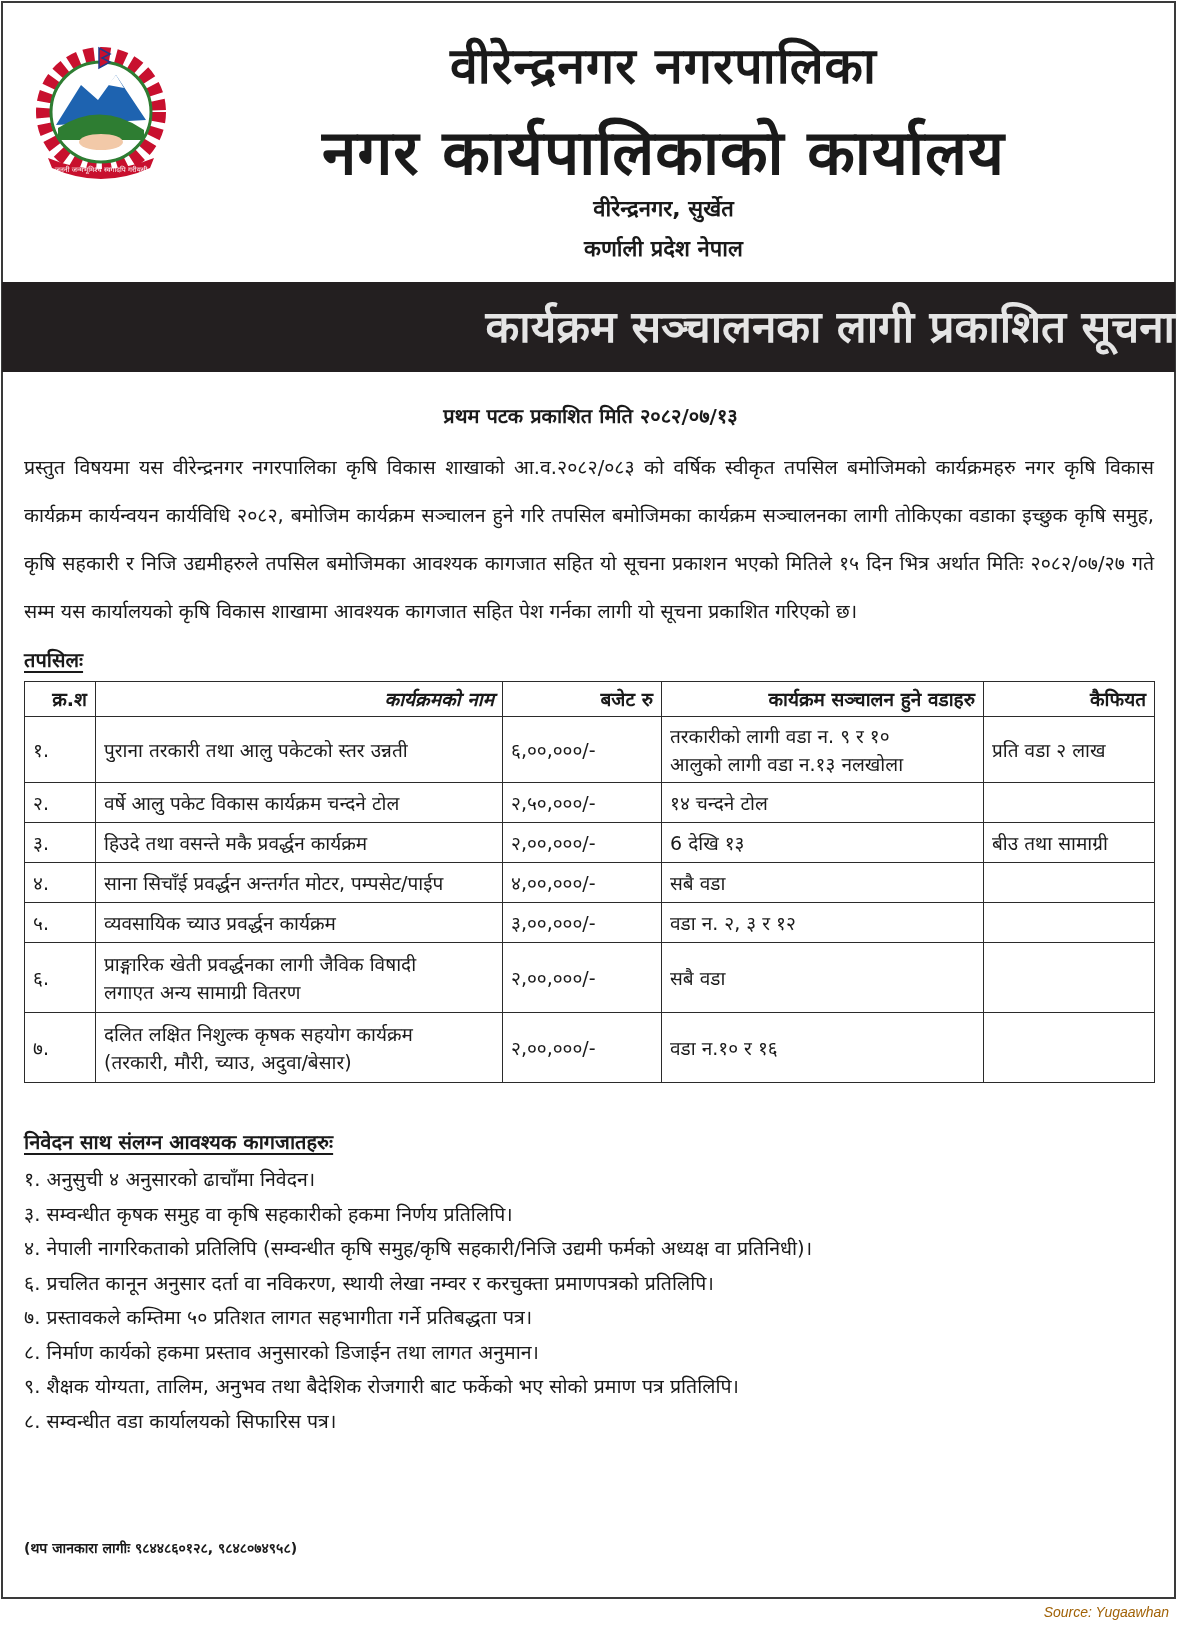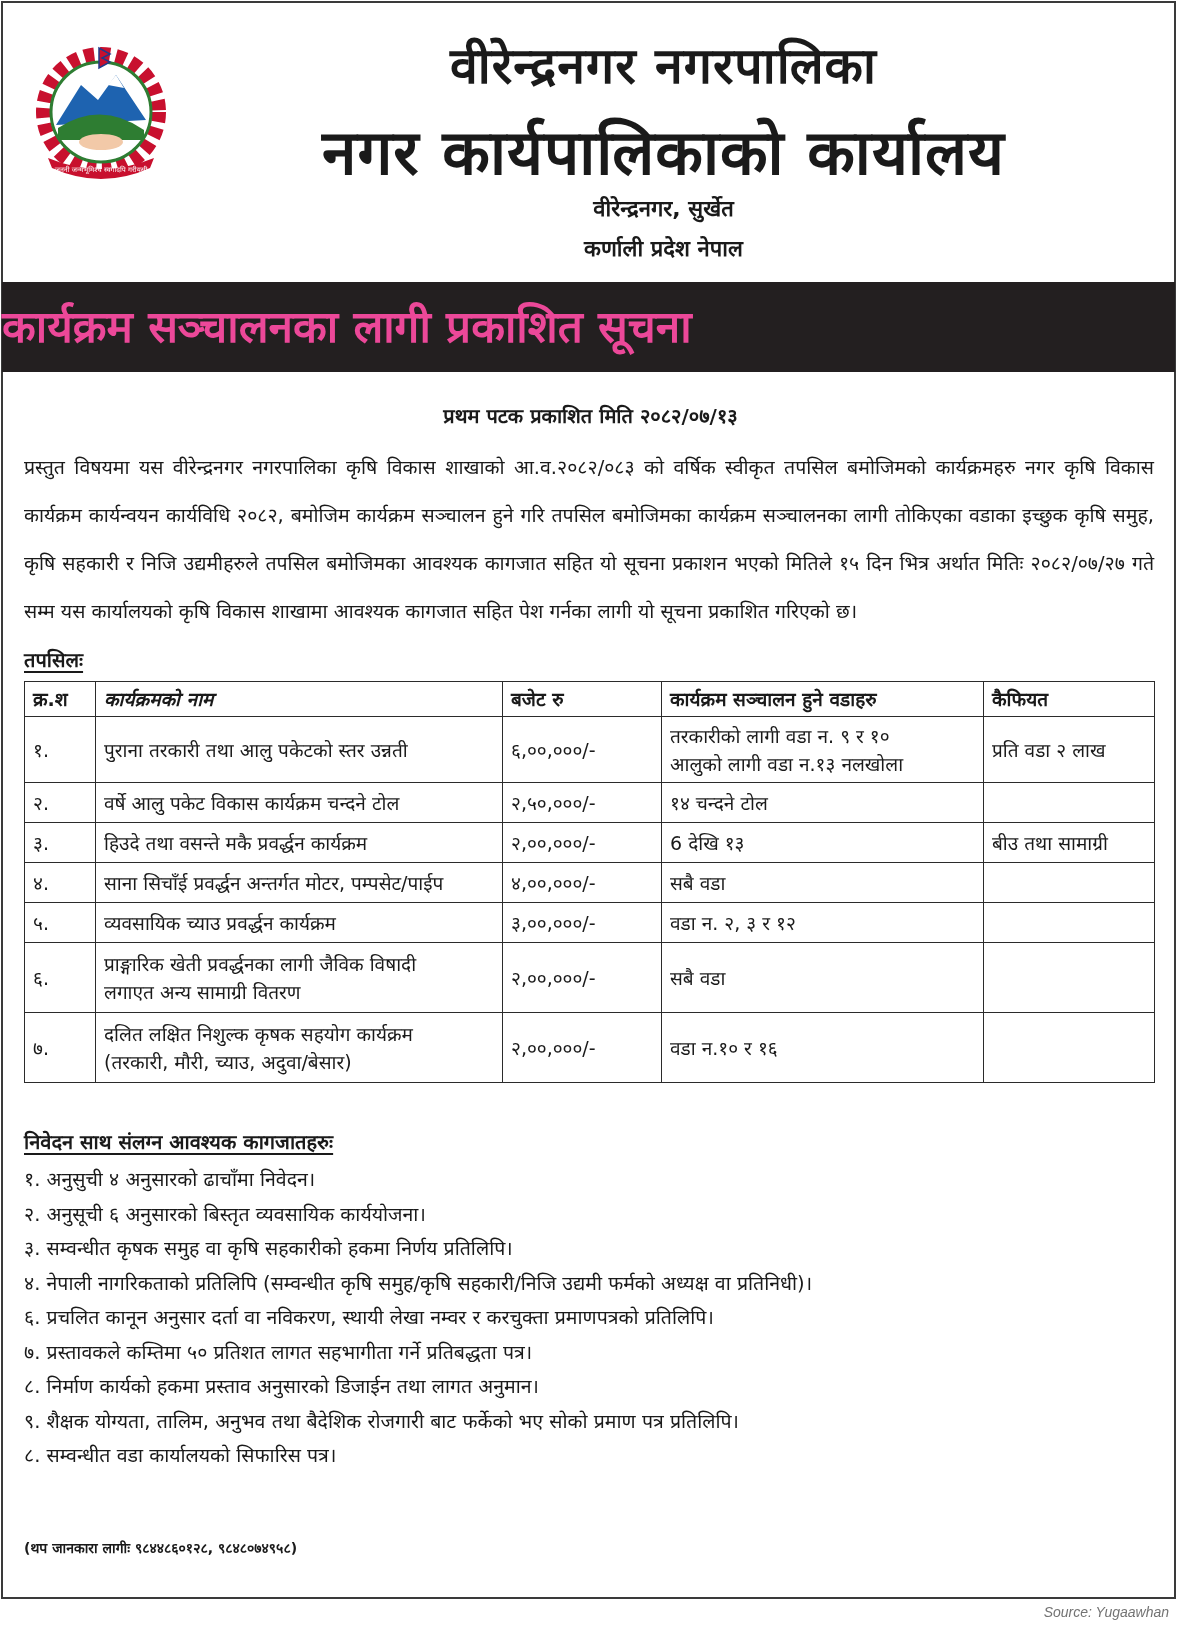--- a/index.html
+++ b/index.html
@@ -7,42 +7,42 @@
            font-family: "DejaVu Sans", sans-serif; color: #1a1a1a; }
     .frame { position: absolute; left: 1px; top: 1px; width: 1175px; height: 1598px;
              border: 2px solid #3a3a3a; box-sizing: border-box; background: #fff; }
     .logo { position: absolute; left: 26px; top: 40px; width: 150px; height: 150px; }
     .hdr { position: absolute; left: 146px; right: 0; text-align: center; }
     .hdr-1 { top: 30px; font-size: 50px; font-weight: bold; letter-spacing: 1px; }
     .hdr-2 { top: 108px; font-size: 62px; font-weight: bold; letter-spacing: 1px; }
     .hdr-3 { top: 192px; font-size: 22px; font-weight: bold; }
     .hdr-4 { top: 232px; font-size: 22px; font-weight: bold; }
     .banner { position: absolute; left: 2px; top: 282px; width: 1173px; height: 90px;
-              background: #231f20; color: #ec4899; text-align: left;
+              background: #231f20; color: #e5e5e5; text-align: right;
               font-size: 44px; font-weight: bold; line-height: 90px; }
     .pubdate { position: absolute; left: 0; right: 0; top: 402px; text-align: center;
                font-size: 20px; font-weight: bold; }
     .intro { position: absolute; left: 24px; top: 444px; width: 1130px;
              font-size: 19.5px; line-height: 48px; text-align: justify; }
     .section-title { position: absolute; left: 24px; font-size: 20px; font-weight: bold;
                      text-decoration: underline; text-underline-offset: 4px; }
     .st-1 { top: 646px; }
     .st-2 { top: 1128px; }
     table.prog { position: absolute; left: 24px; top: 681px; width: 1131px;
                  border-collapse: collapse; font-size: 19px; }
     table.prog th, table.prog td { border: 1.6px solid #2b2b2b; padding: 0 8px;
                  text-align: left; vertical-align: middle; line-height: 28px; }
-    table.prog th { font-weight: bold; height: 34px; }
+    table.prog th { font-weight: bold; height: 34px; text-align: right; }
     .c1 { width: 54px; } .c2 { width: 390px; font-style: italic; } .c3 { width: 142px; } .c4 { width: 305px; }
     .r1 { height: 66px; } .r-single { height: 40px; } .r-double { height: 70px; }
     .docs { position: absolute; left: 24px; top: 1163px; font-size: 19.5px; line-height: 34.5px; }
     .docs div { white-space: nowrap; }
     .contact { position: absolute; left: 24px; top: 1538px; font-size: 14px; font-weight: bold; }
     .source { position: absolute; right: 12px; top: 1604px; font-size: 14px; font-style: italic;
-              font-family: "Liberation Sans", sans-serif; color: #737373; }
+              font-family: "Liberation Sans", sans-serif; color: #a16207; }
   </style>
 </head>
 <body>
 
 <div class="frame"></div>
 
 <div class="logo">
   <svg width="150" height="150" viewBox="0 0 150 150">
     <circle cx="75" cy="72" r="58" fill="none" stroke="#c8102e" stroke-width="14" stroke-dasharray="10 6"></circle>
     <circle cx="75" cy="72" r="50" fill="none" stroke="#2e7d32" stroke-width="3"></circle>
@@ -138,21 +138,20 @@
       <td>वडा न.१० र १६</td>
       <td></td>
     </tr>
   </tbody>
 </table>
 
 <div class="section-title st-2">निवेदन साथ संलग्न आवश्यक कागजातहरुः</div>
 
 <div class="docs">
   <div>१. अनुसुची ४ अनुसारको ढाचाँमा निवेदन।</div>
-  <div>२. अनुसूची ६ अनुसारको बिस्तृत व्यवसायिक कार्ययोजना।</div>
   <div>३. सम्वन्धीत कृषक समुह वा कृषि सहकारीको हकमा निर्णय प्रतिलिपि।</div>
   <div>४. नेपाली नागरिकताको प्रतिलिपि (सम्वन्धीत कृषि समुह/कृषि सहकारी/निजि उद्यमी फर्मको अध्यक्ष वा प्रतिनिधी)।</div>
   <div>६. प्रचलित कानून अनुसार दर्ता वा नविकरण, स्थायी लेखा नम्वर र करचुक्ता प्रमाणपत्रको प्रतिलिपि।</div>
   <div>७. प्रस्तावकले कम्तिमा ५० प्रतिशत लागत सहभागीता गर्ने प्रतिबद्धता पत्र।</div>
   <div>८. निर्माण कार्यको हकमा प्रस्ताव अनुसारको डिजाईन तथा लागत अनुमान।</div>
   <div>९. शैक्षक योग्यता, तालिम, अनुभव तथा बैदेशिक रोजगारी बाट फर्केको भए सोको प्रमाण पत्र प्रतिलिपि।</div>
   <div>८. सम्वन्धीत वडा कार्यालयको सिफारिस पत्र।</div>
 </div>
 
 <div class="contact">(थप जानकारा लागीः ९८४४८६०१२८, ९८४८०७४९५८)</div>

